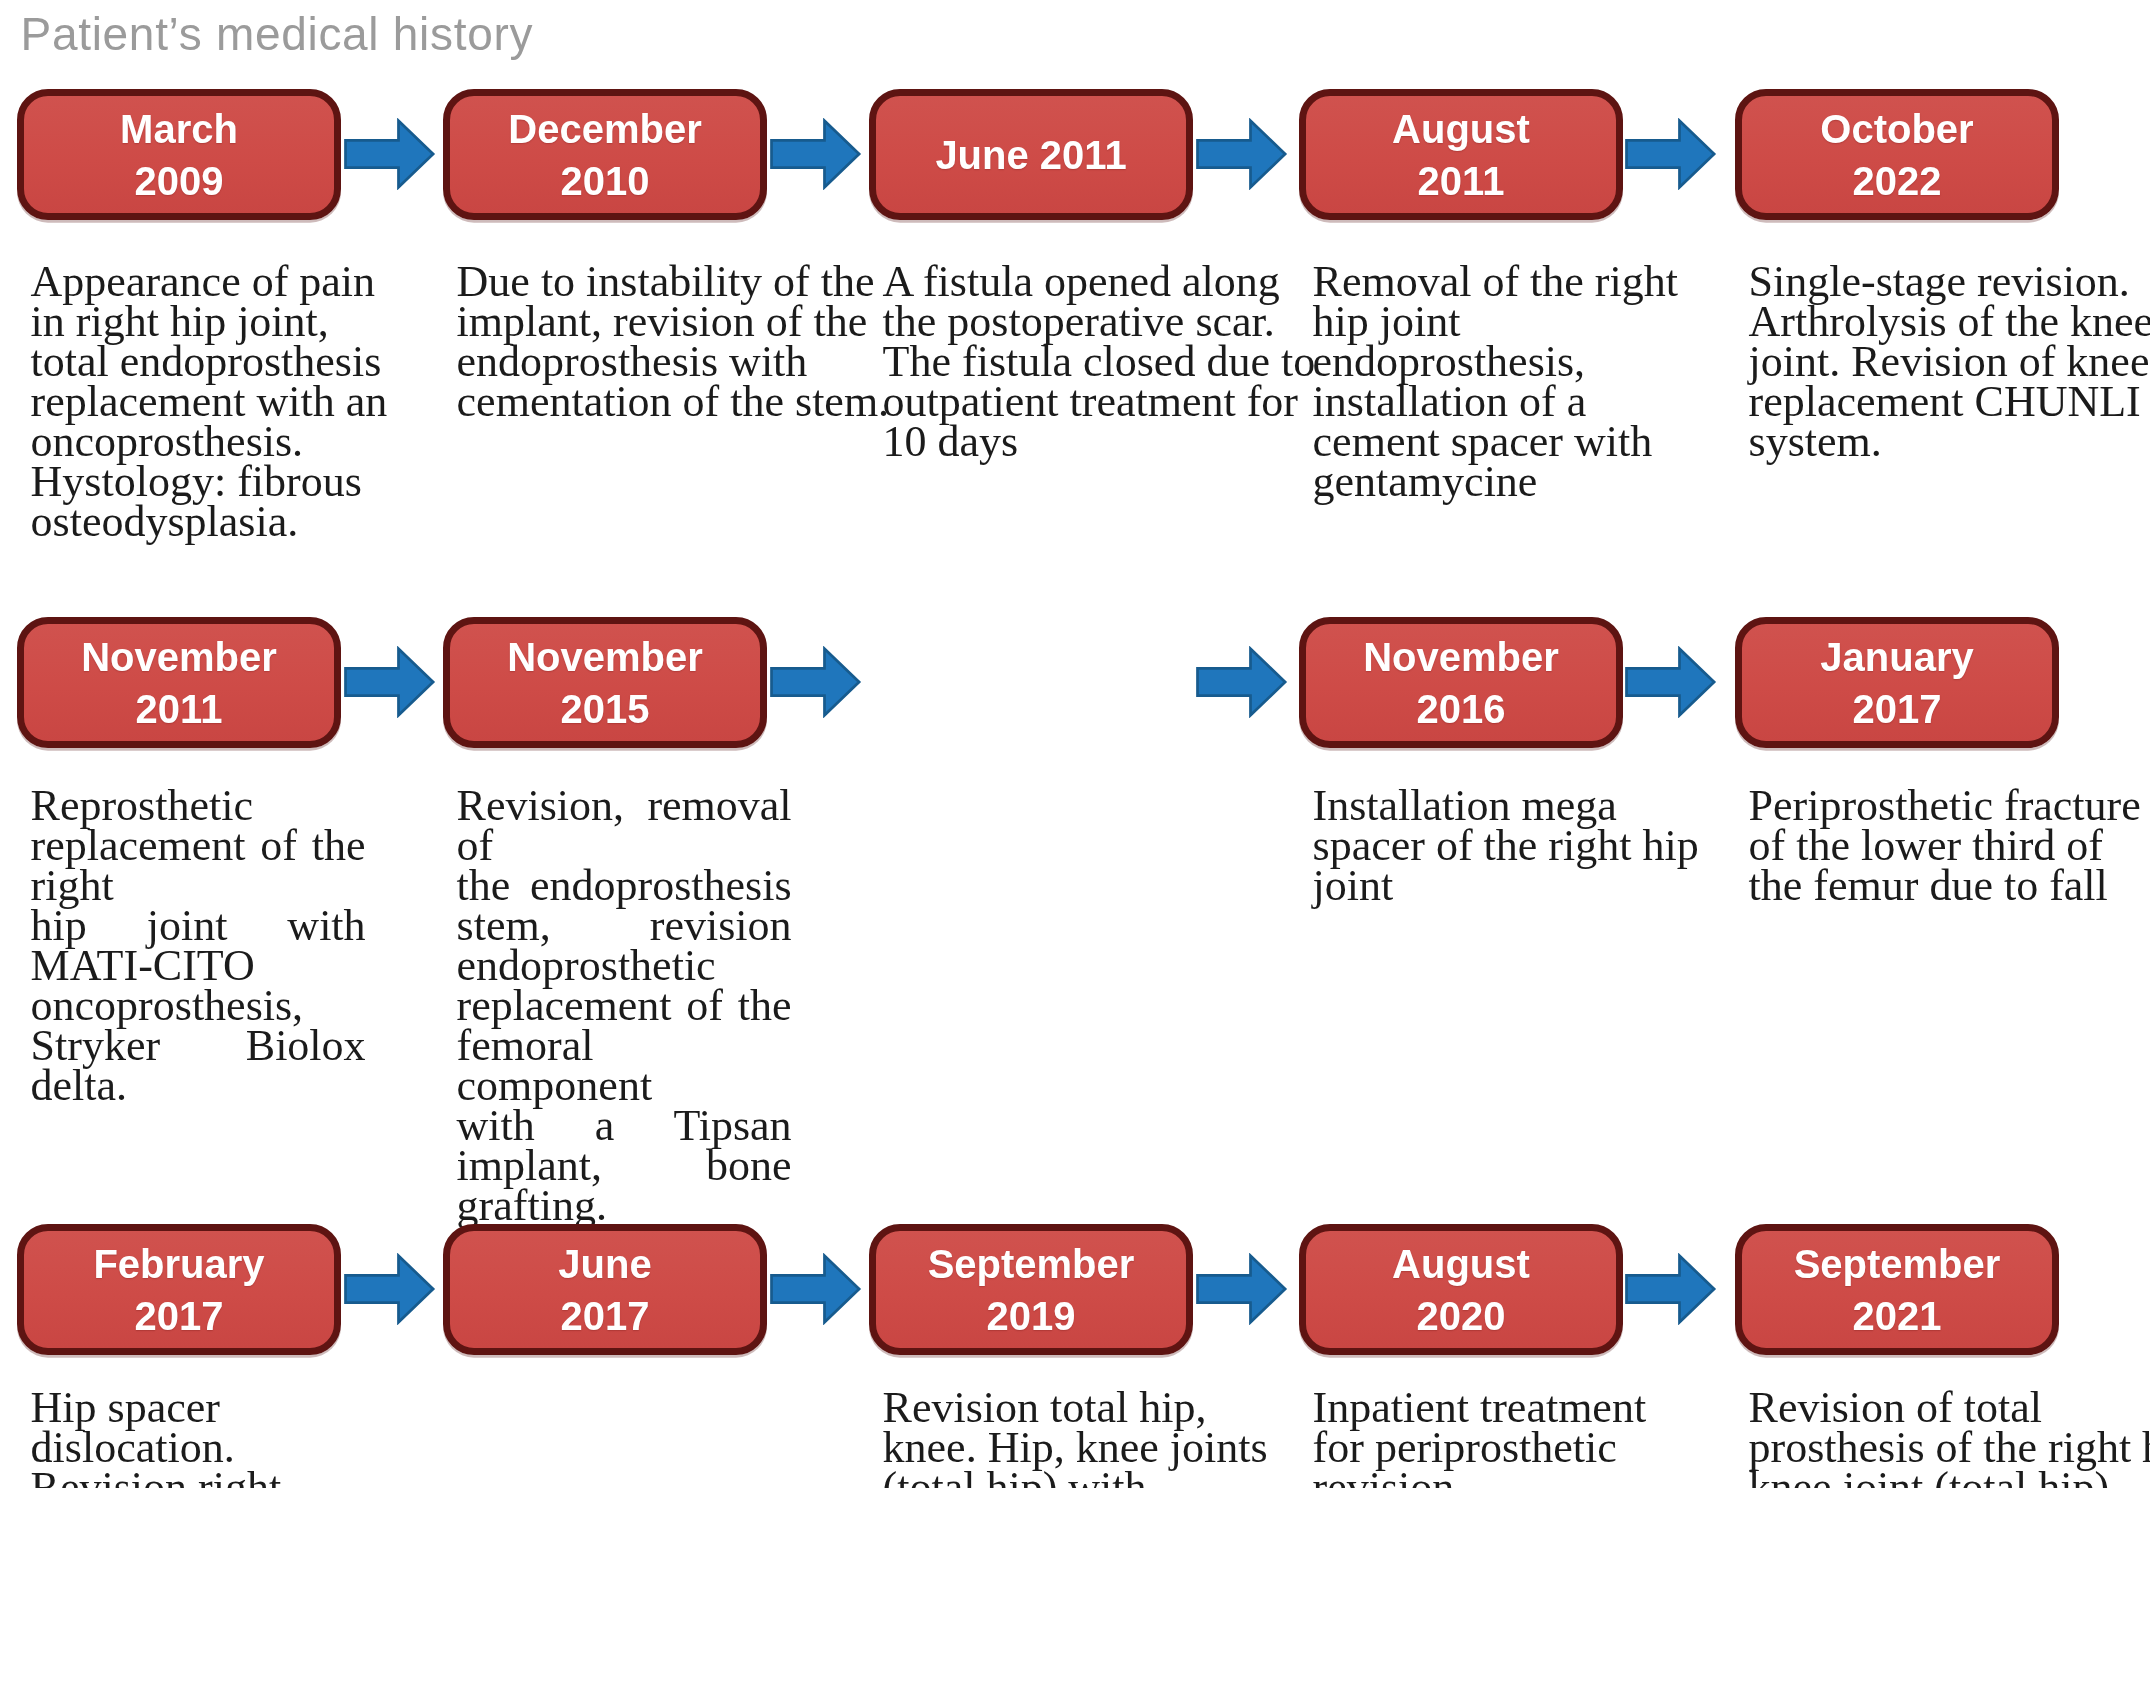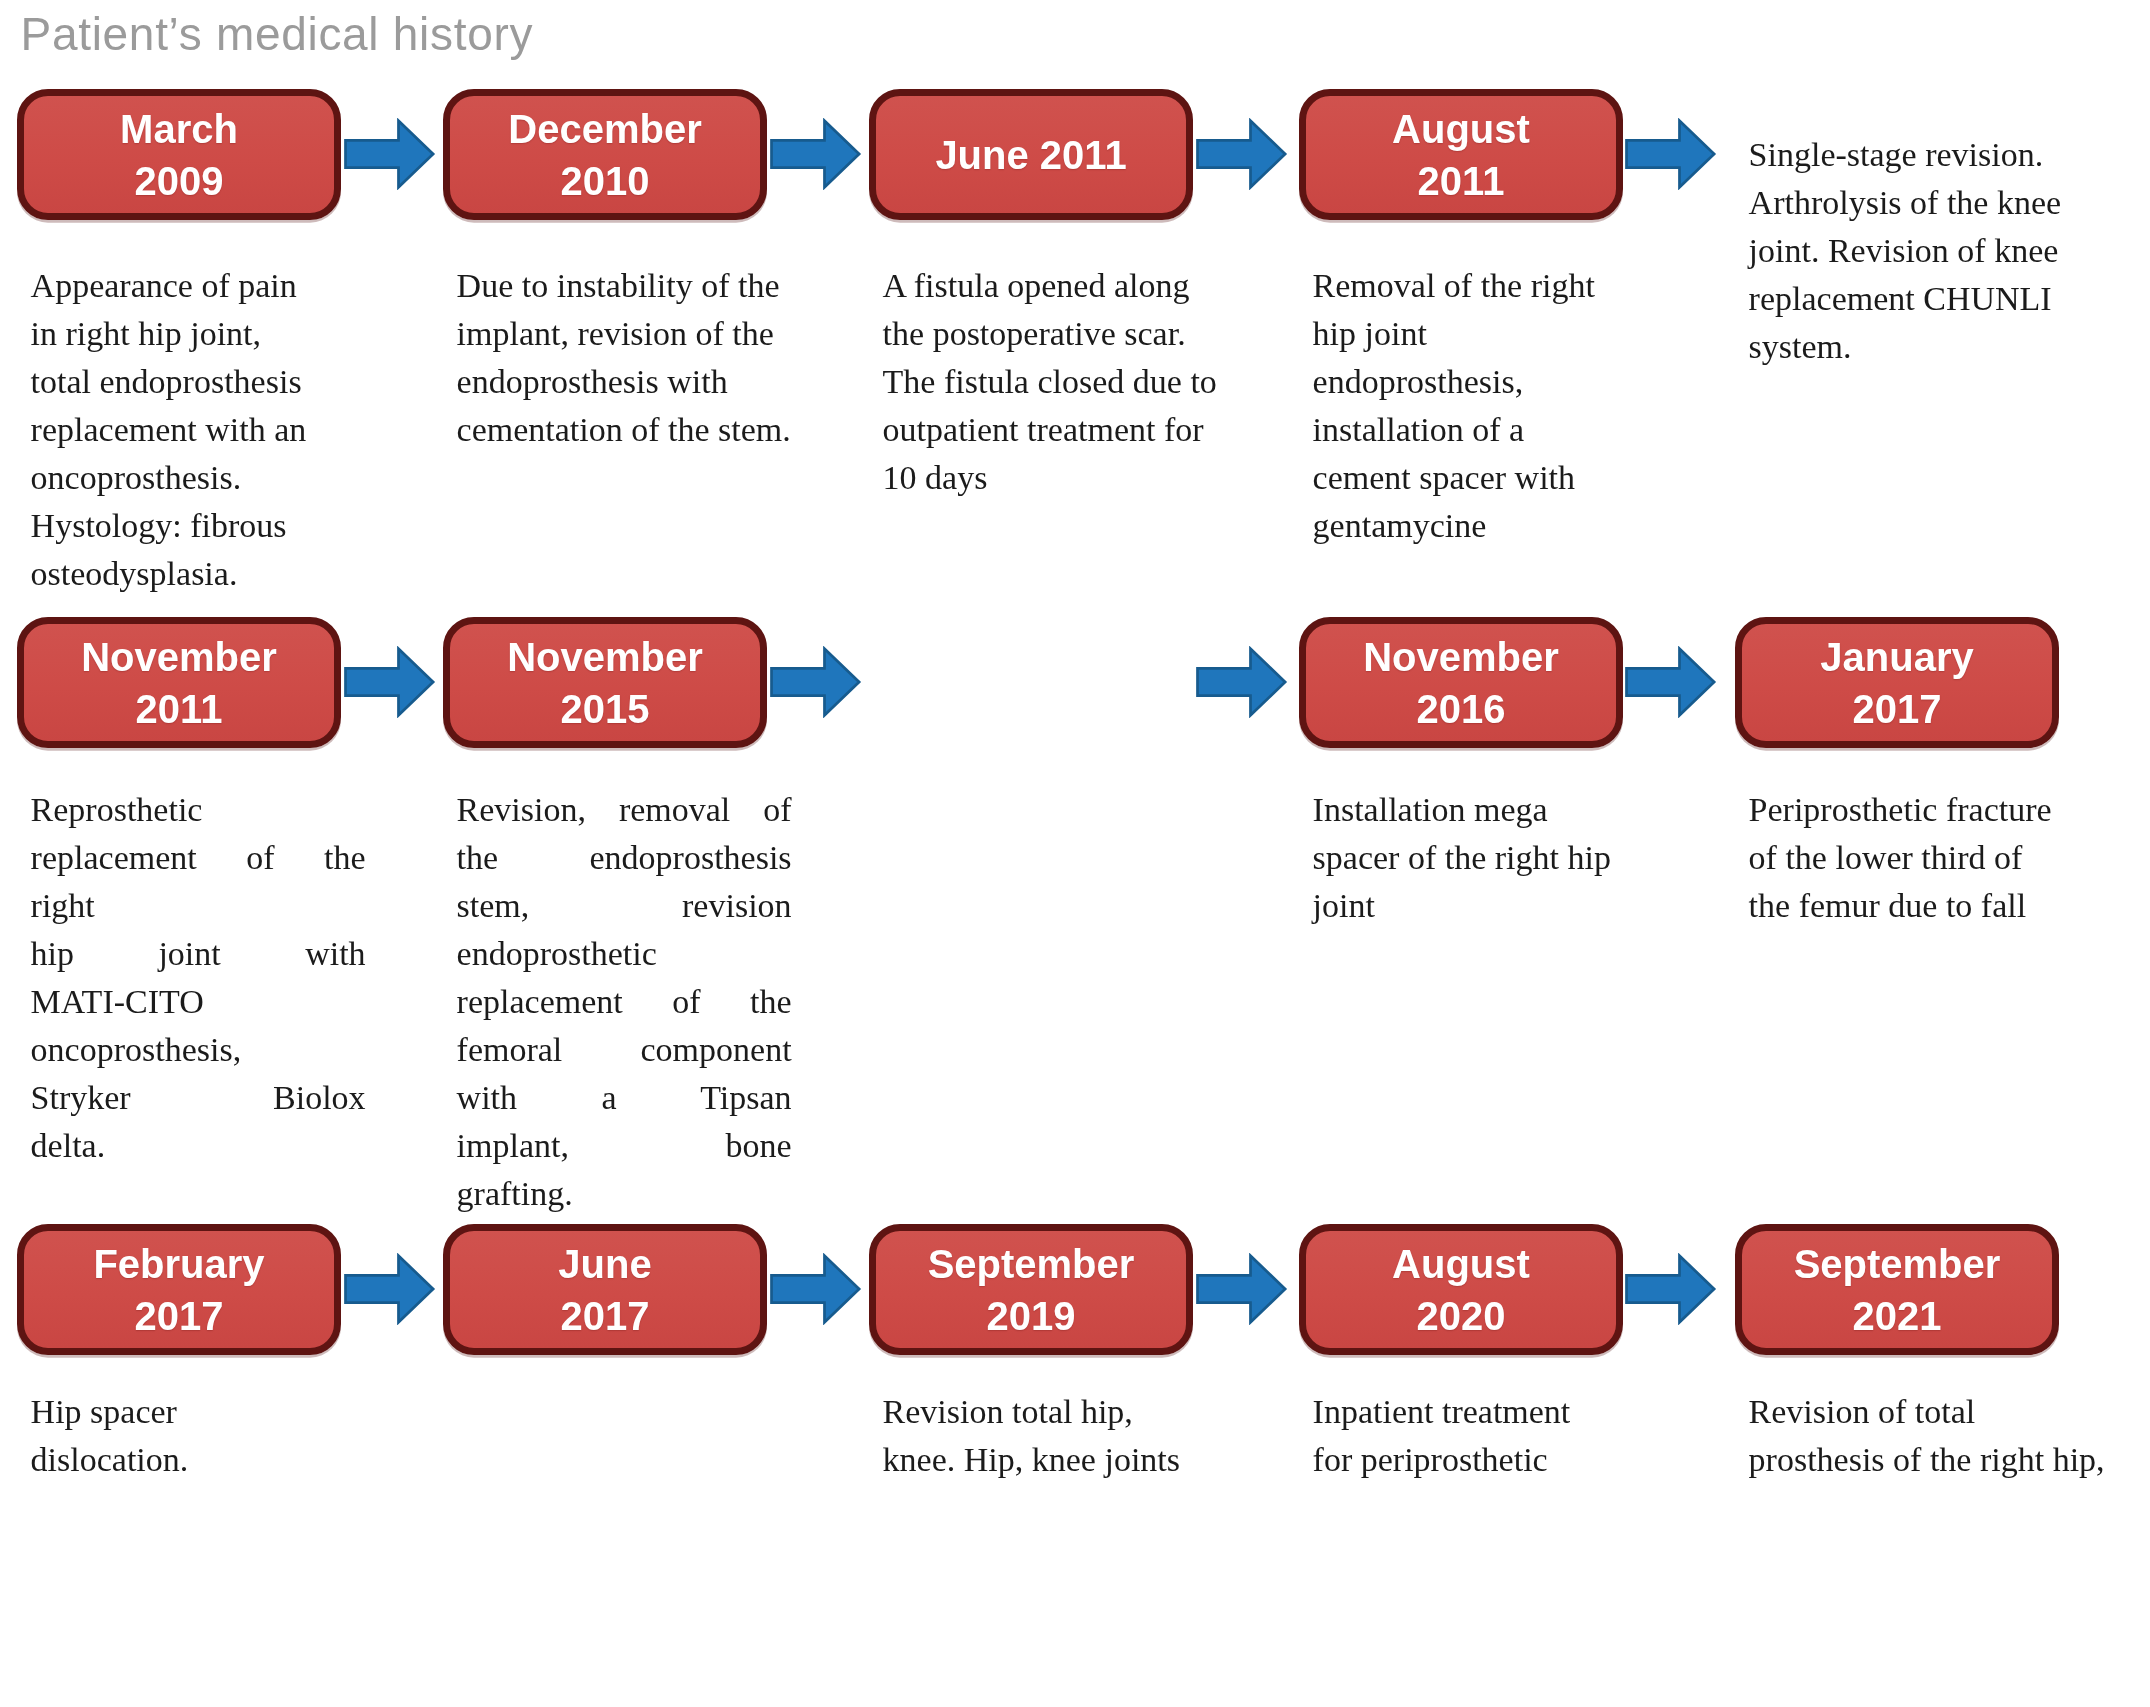--- a/index.html
+++ b/index.html
@@ -49,22 +49,22 @@
     color:#ffffff;
     font-weight:700;
     font-size:40px;
     line-height:52px;
     text-align:center;
     white-space:pre-line;
     text-shadow:0 1.4px 1.4px rgba(90,10,10,0.25);
   }
   .desc{
     font-family:"Liberation Serif",serif;
-    font-size:34px;
-    line-height:48px;
+    font-size:44px;
+    line-height:40px;
     color:var(--text-color);
     white-space:pre;
     margin-left:13.6px;
   }
   .r1 .desc{margin-top:42px;}
   .r2 .desc{margin-top:38px;}
   .r3 .desc{margin-top:33px;}
   .desc.justify{
     white-space:pre-line;
     text-align:justify;
@@ -124,20 +124,24 @@
 2011</div>
     </div>
     <div class="desc">Removal of the right
 hip joint
 endoprosthesis,
 installation of a
 cement spacer with
 gentamycine</div>
   </div>
   <div class="cell r1" style="left:1735px">
+    <div class="date-box">
+      <div class="date-label">October
+2022</div>
+    </div>
     <div class="desc">Single-stage revision.
 Arthrolysis of the knee
 joint. Revision of knee
 replacement CHUNLI
 system.</div>
   </div>
 
   <svg class="arrow" style="left:344px;top:118px" viewBox="0 0 135 106">
       <polygon points="2,33 80,33 80,4 131,53 80,102 80,73 2,73"></polygon>
     </svg>

